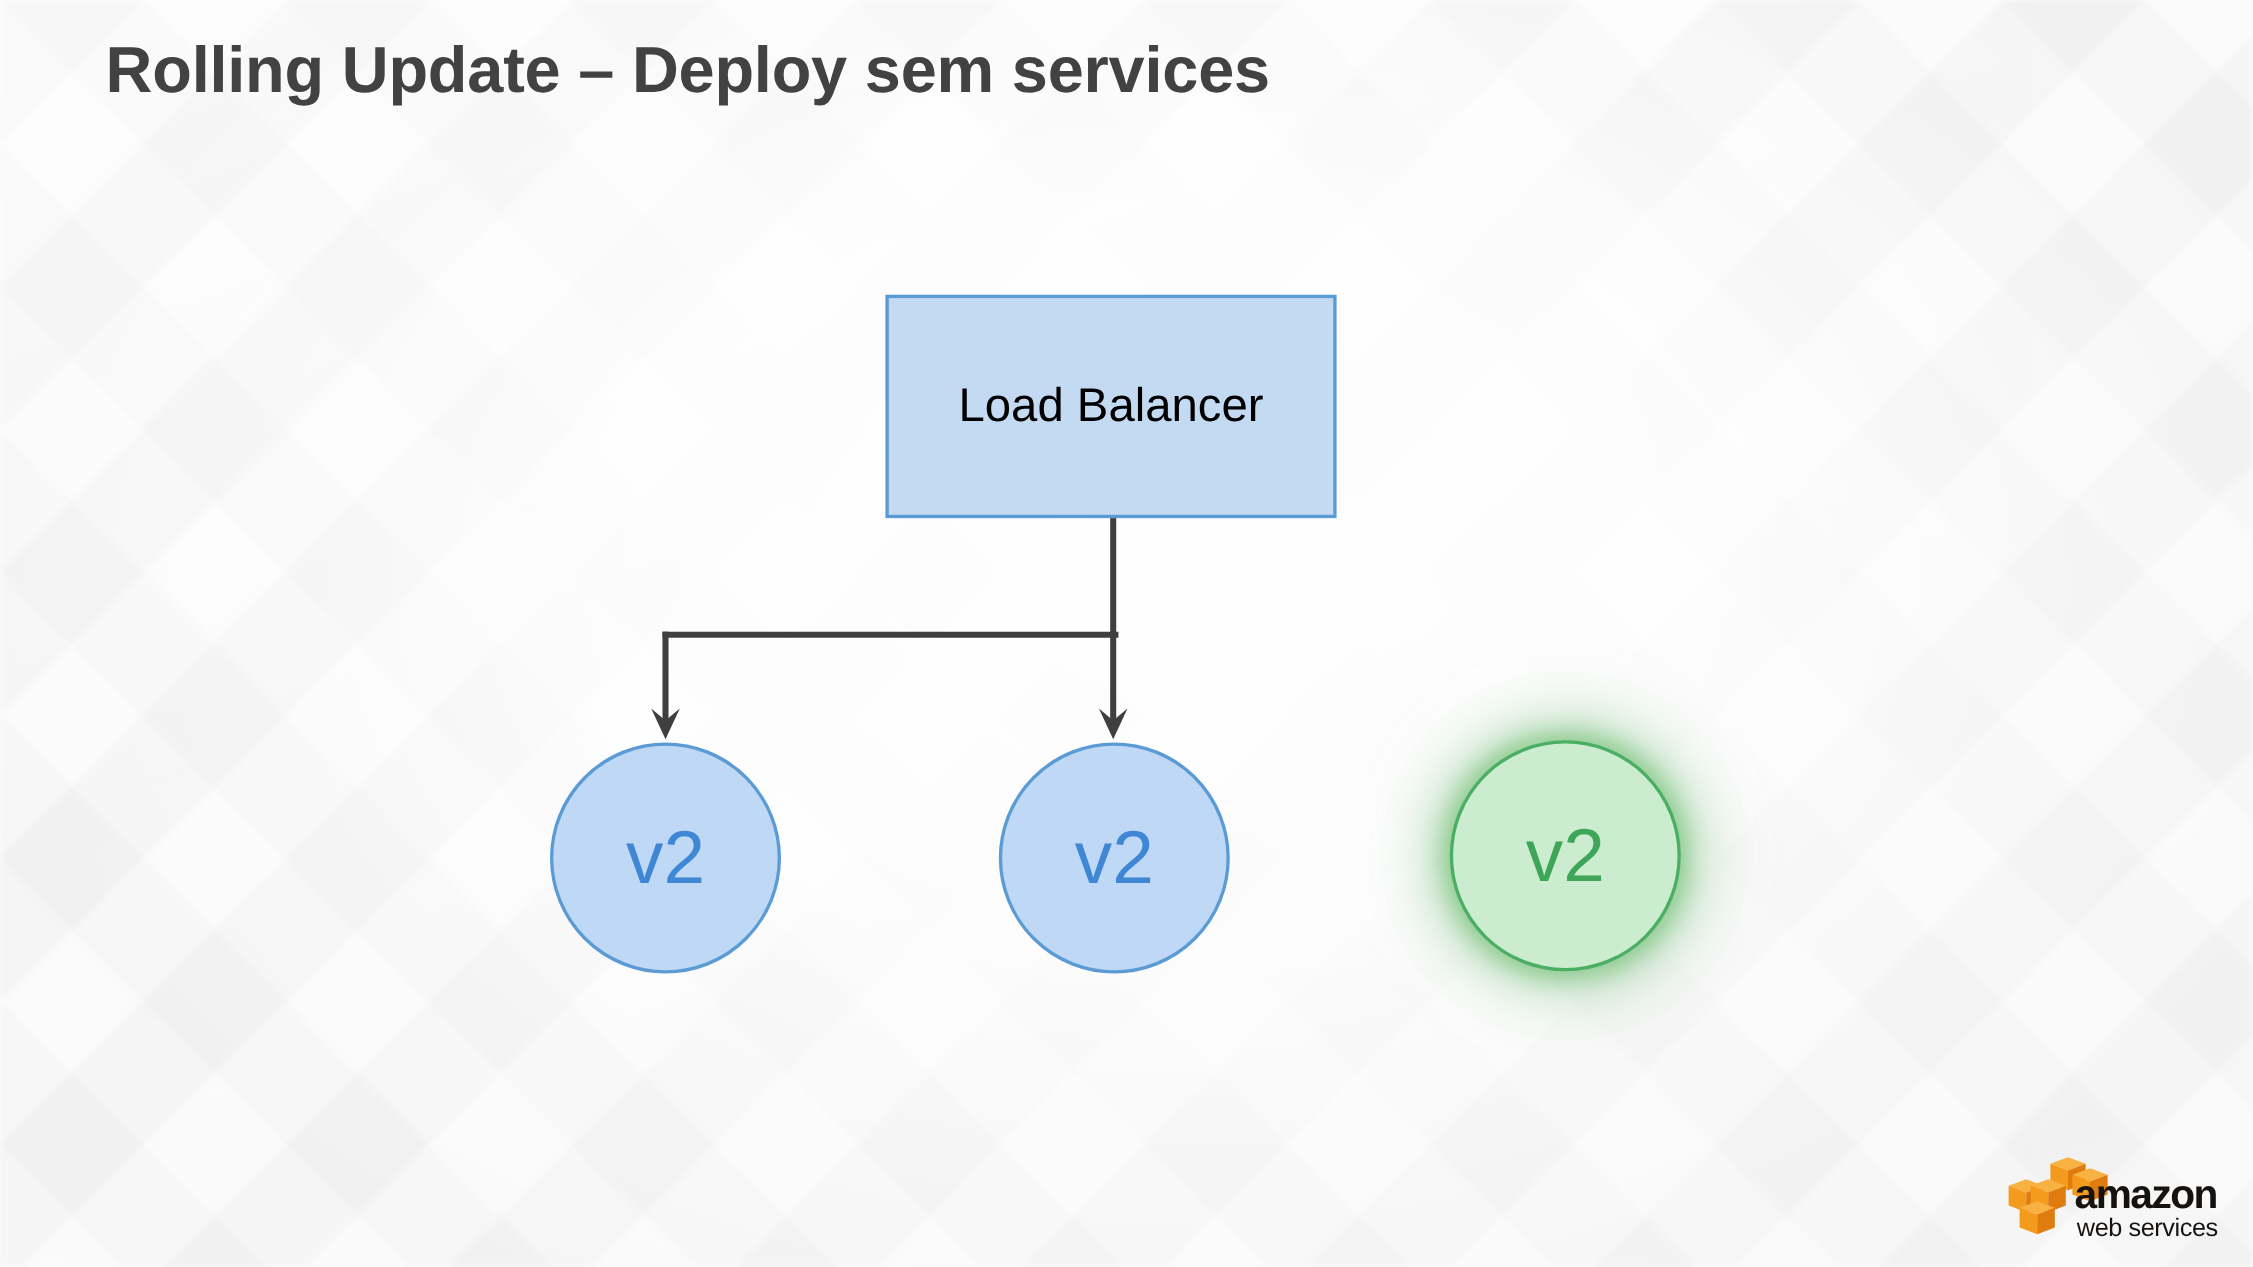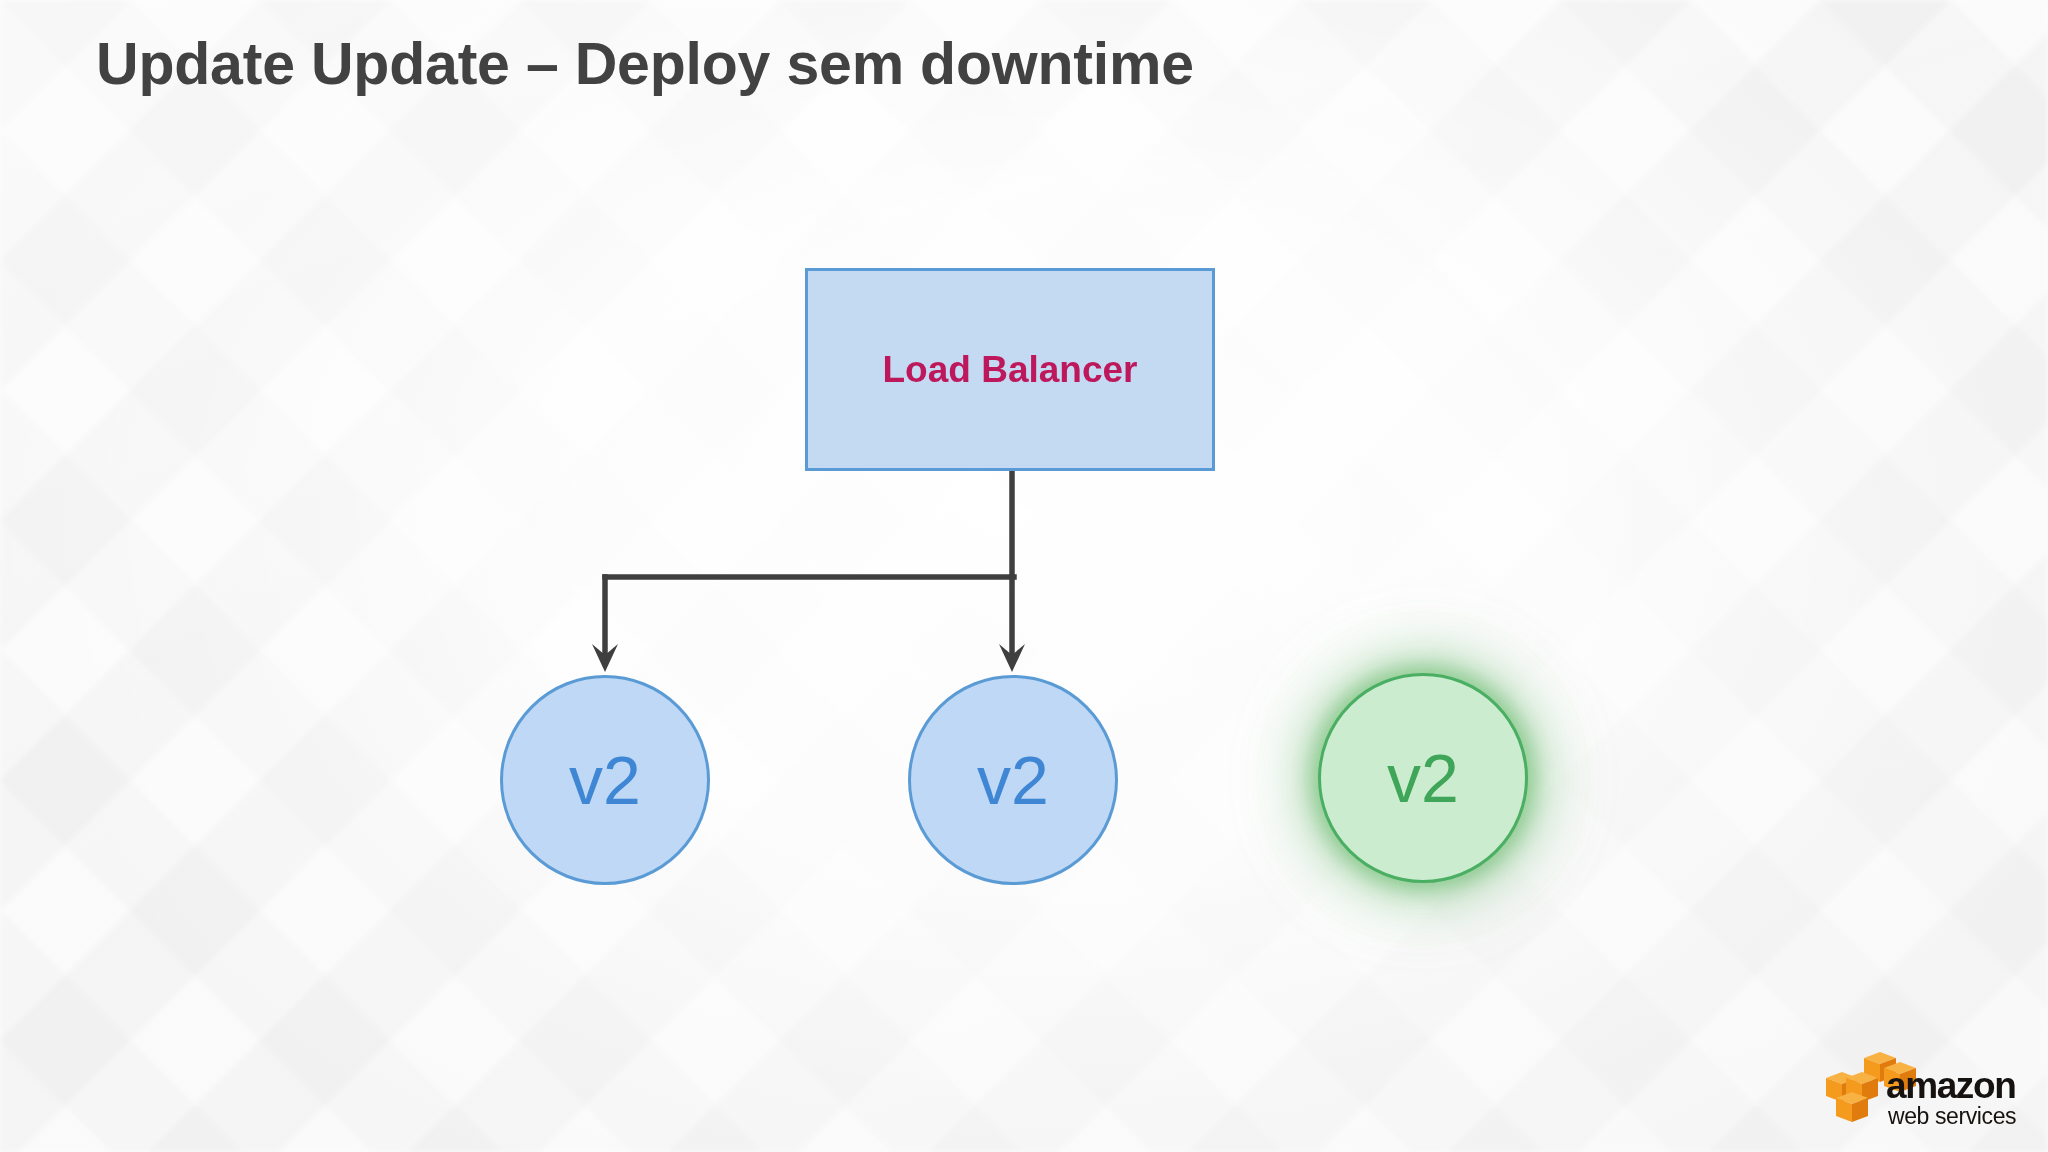--- a/index.html
+++ b/index.html
@@ -70,23 +70,23 @@
     width: 410px;
     height: 203px;
     background: #c4d9f2;
     border: 3px solid #5b9bd5;
     box-sizing: border-box;
     display: flex;
     align-items: center;
     justify-content: center;
   }
   .lb-label {
-    font-size: 37px;
-    color: #be185d;
-    font-weight: bold;
+    font-size: 43px;
+    color: #000000;
+    font-weight: normal;
     line-height: 1;
   }
 
   
   .node-circle {
     position: absolute;
     width: 210px;
     height: 210px;
     border-radius: 50%;
     box-sizing: border-box;
@@ -132,21 +132,21 @@
 </style>
 </head>
 <body>
 
 <div id="slide">
 
   <div class="bg-texture"></div>
   <div class="bg-vignette"></div>
   <div class="bg-sheen"></div>
 
-  <div id="slide-title">Update Update – Deploy sem downtime</div>
+  <div id="slide-title">Rolling Update – Deploy sem services</div>
 
   <svg class="connectors" viewBox="0 0 2048 1152" xmlns="http://www.w3.org/2000/svg">
     <g stroke="#3f3f3f" stroke-width="5.5" fill="none" stroke-linecap="square">
 
       <line x1="1012" y1="471" x2="1012" y2="577"></line>
 
       <line x1="605" y1="577" x2="1014" y2="577"></line>
 
       <line x1="605" y1="577" x2="605" y2="662"></line>
 

